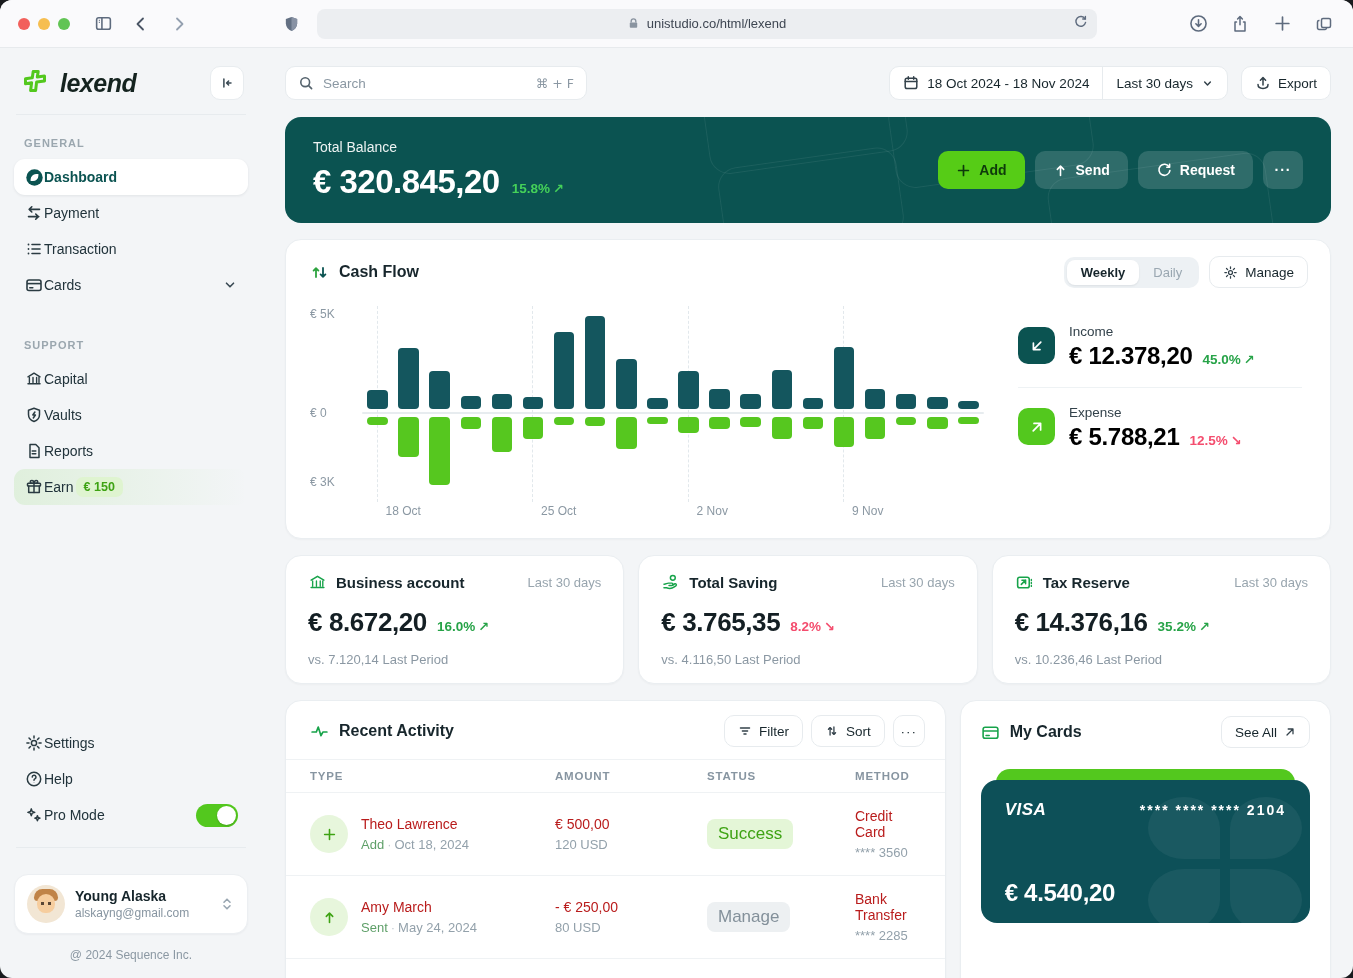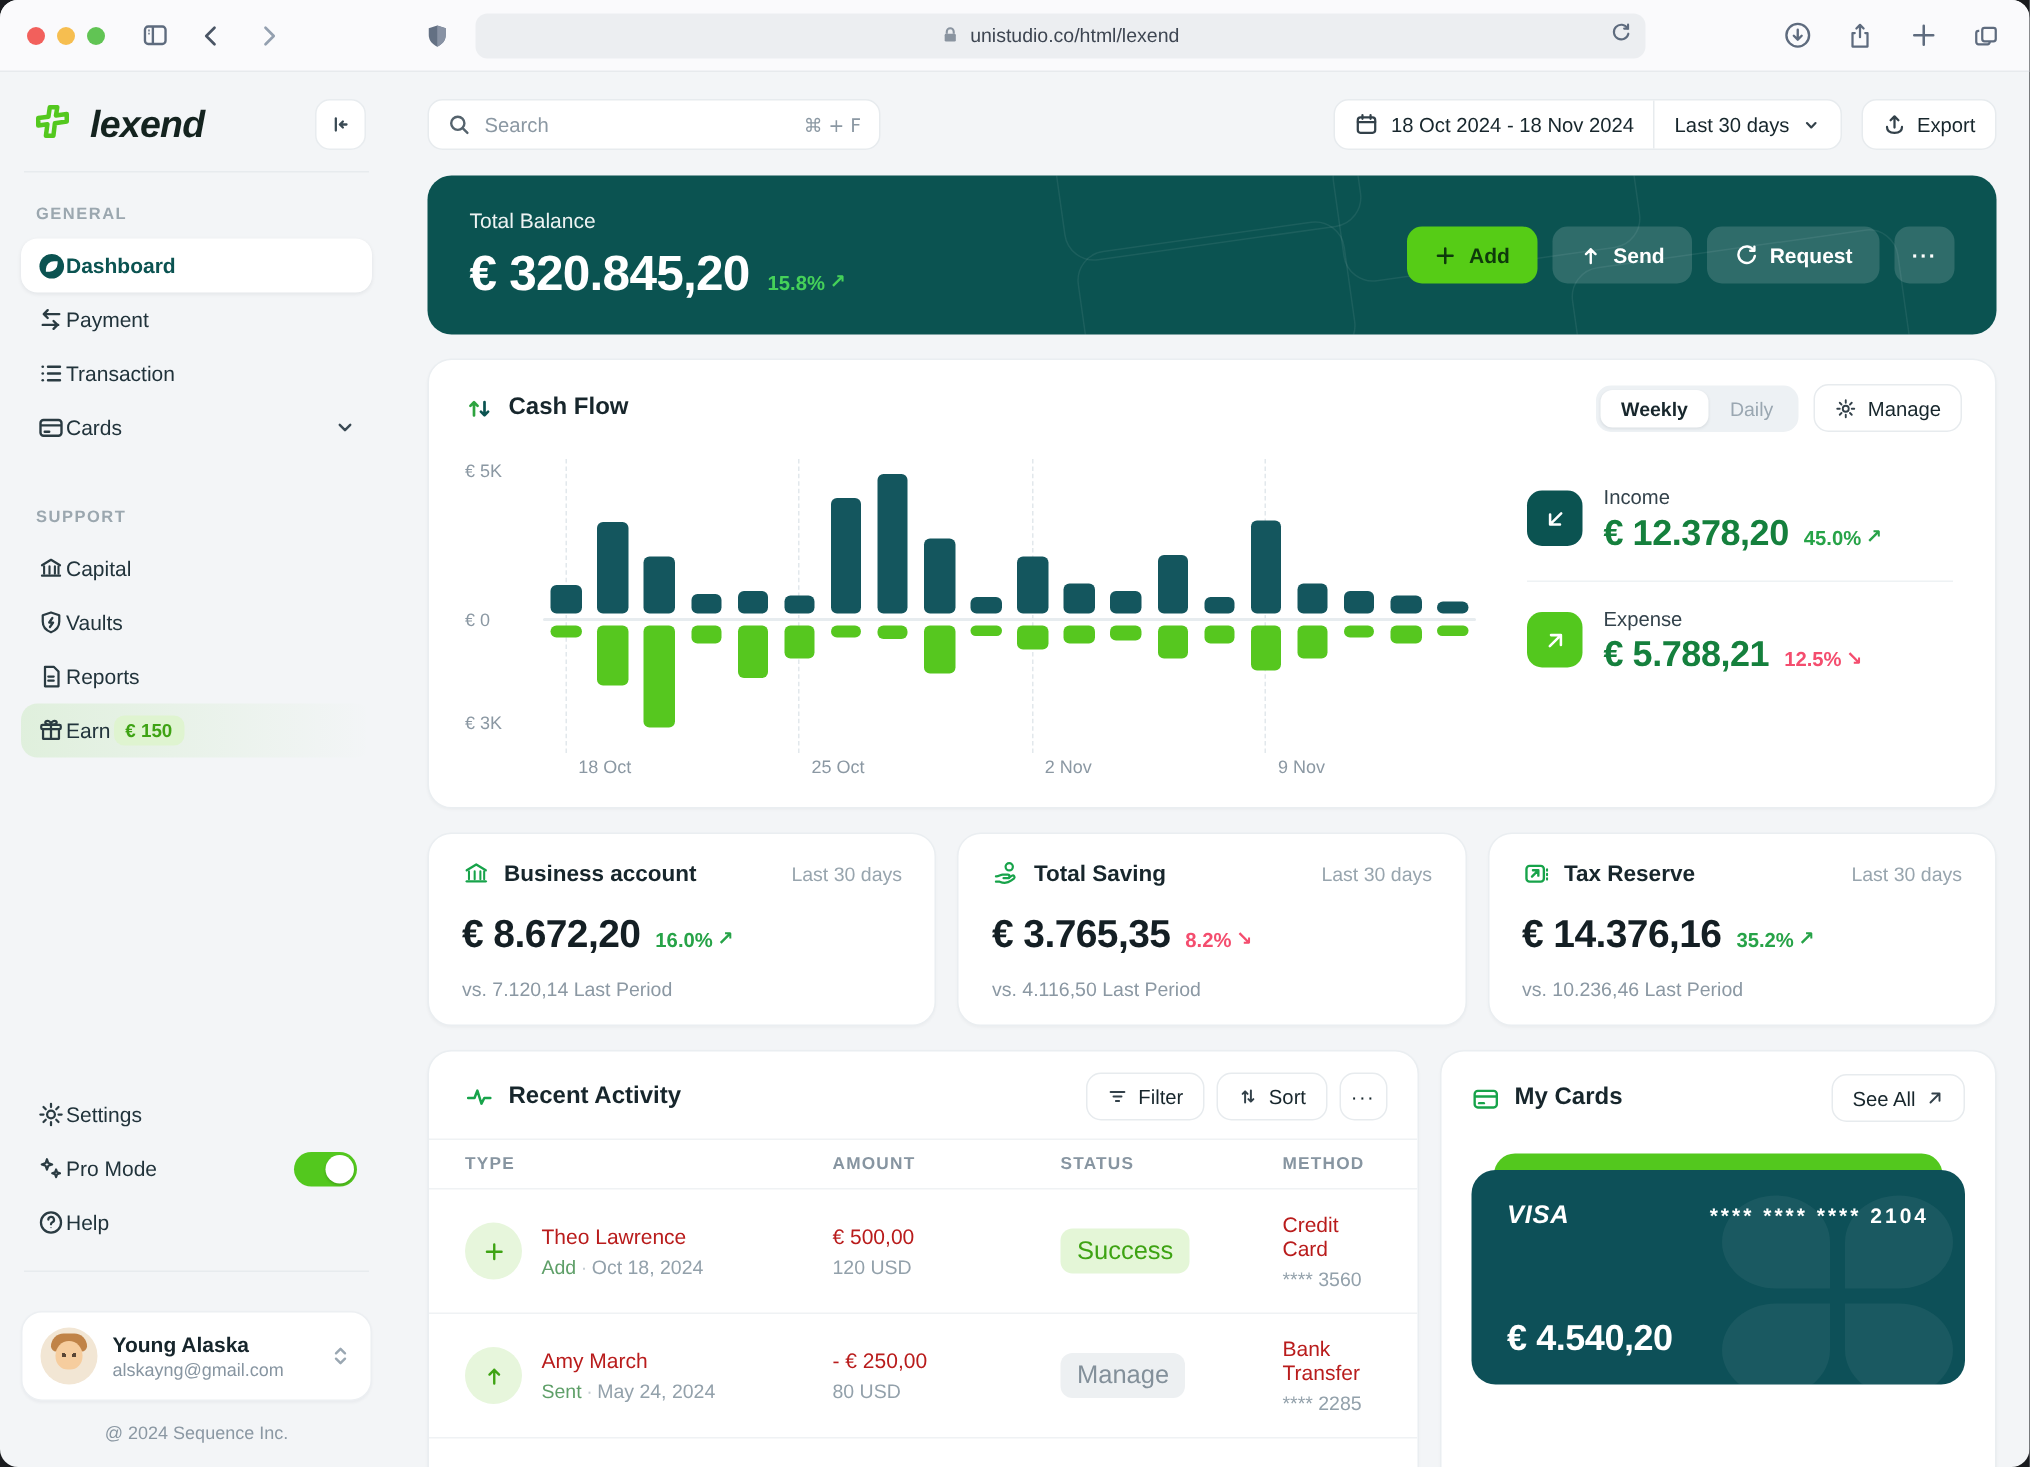--- a/index.html
+++ b/index.html
@@ -103,21 +103,21 @@
   .bar-dn { position:absolute; left:17%; right:17%; top:105px; background:#56C71F; border-radius:4px; }
   .gridline { position:absolute; top:-6px; height:196px; width:0; border-left:1.5px dashed #E2E8EC; }
   .xlabel { position:absolute; top:192px; font-size:12px; color:#8B98A3; white-space:nowrap; }
   .cf-side { width:330px; flex:0 0 330px; padding:26px 28px 0 18px; }
   .flow-row { display:flex; gap:14px; }
   .flow-ic { width:37px; height:37px; border-radius:10px; display:flex; align-items:center; justify-content:center; margin-top:3px; }
   .flow-ic.income { background:#0B5351; }
   .flow-ic.expense { background:#53C81E; }
   .flow-label { font-size:13.5px; color:#33424B; }
   .flow-amt-row { display:flex; align-items:baseline; gap:10px; margin-top:3px; }
-  .flow-amt { font-size:24px; font-weight:600; color:#15803d; letter-spacing:-0.3px; }
+  .flow-amt { font-size:24px; font-weight:600; color:#000000; letter-spacing:-0.3px; }
   .cf-divider { height:1px; background:#EEF2F4; margin:17px 0; }
 
   
   .stats-row { display:flex; gap:14px; margin-top:16px; }
   .stat-card { flex:1; padding:17px 22px 16px 22px; }
   .stat-head { display:flex; align-items:center; gap:9px; }
   .stat-title { font-size:15px; font-weight:700; color:#17262C; }
   .stat-period { margin-left:auto; font-size:13px; color:#98A5AE; }
   .stat-amt-row { display:flex; align-items:baseline; gap:10px; margin-top:15px; }
   .stat-amt { font-size:26px; font-weight:600; color:#141F24; letter-spacing:-0.4px; }
@@ -353,39 +353,39 @@
         <span class="nicon" data-interactable="false">
           <svg width="18" height="18" viewBox="0 0 18 18" fill="none" stroke="currentColor" stroke-width="1.5" stroke-linecap="round">
               <circle cx="9" cy="9" r="2.6"></circle>
               <path d="M9 1.9v2.1M9 14v2.1M1.9 9H4M14 9h2.1M4 4l1.5 1.5M12.5 12.5 14 14M14 4l-1.5 1.5M5.5 12.5 4 14"></path>
             </svg>
         </span>
         <span data-interactable="false">Settings</span>
       </div>
       <div class="nav-item" data-interactable="true">
         <span class="nicon" data-interactable="false">
+          <svg width="18" height="18" viewBox="0 0 18 18" fill="none" stroke="currentColor" stroke-width="1.5" stroke-linecap="round">
+              <circle cx="9" cy="9" r="6.7"></circle>
+              <path d="M7.2 7.1A1.9 1.9 0 1 1 9.9 8.9c-.6.3-.9.7-.9 1.3"></path>
+              <circle cx="9" cy="12.4" r="0.4" fill="currentColor" stroke="none"></circle>
+            </svg>
+        </span>
+        <span data-interactable="false">Help</span>
+      </div>
+      <div class="nav-item" data-interactable="true">
+        <span class="nicon" data-interactable="false">
           <svg width="18" height="18" viewBox="0 0 18 18" fill="none" stroke="currentColor" stroke-width="1.4" stroke-linejoin="round">
               <path d="M6.3 2.8 7.2 5.4 9.8 6.3 7.2 7.2 6.3 9.8 5.4 7.2 2.8 6.3 5.4 5.4z"></path>
               <path d="M12.4 9.6l.7 1.9 1.9.7-1.9.7-.7 1.9-.7-1.9-1.9-.7 1.9-.7z"></path>
             </svg>
         </span>
         <span data-interactable="false">Pro Mode</span>
         <span class="toggle" data-interactable="true">
             <span class="knob"></span>
           </span>
-      </div>
-      <div class="nav-item" data-interactable="true">
-        <span class="nicon" data-interactable="false">
-          <svg width="18" height="18" viewBox="0 0 18 18" fill="none" stroke="currentColor" stroke-width="1.5" stroke-linecap="round">
-              <circle cx="9" cy="9" r="6.7"></circle>
-              <path d="M7.2 7.1A1.9 1.9 0 1 1 9.9 8.9c-.6.3-.9.7-.9 1.3"></path>
-              <circle cx="9" cy="12.4" r="0.4" fill="currentColor" stroke="none"></circle>
-            </svg>
-        </span>
-        <span data-interactable="false">Help</span>
       </div>
 
       <div class="side-divider" style="margin-top:14px;" data-interactable="false"></div>
 
       <div class="user-card" data-interactable="true">
         <div class="avatar" data-interactable="false">
             <i class="hair"></i>
             <i class="face"></i>
             <i class="eyes"></i>
           </div>

